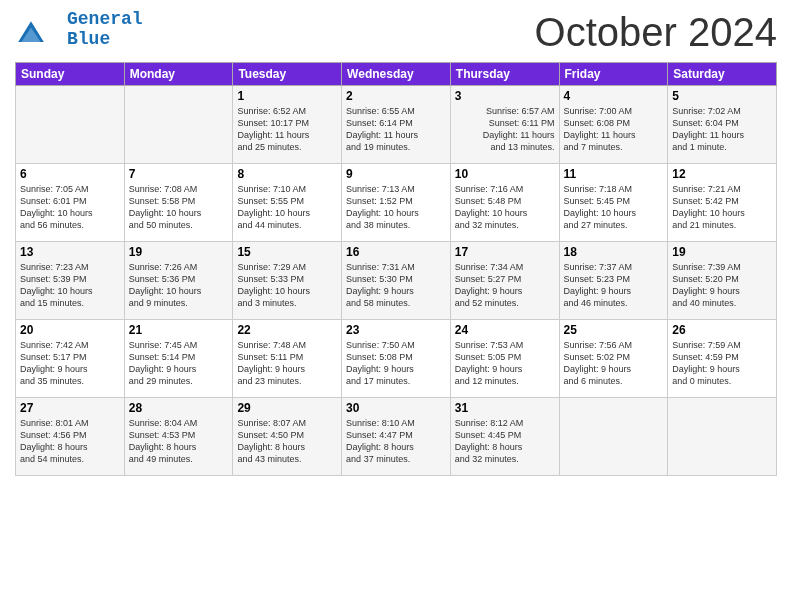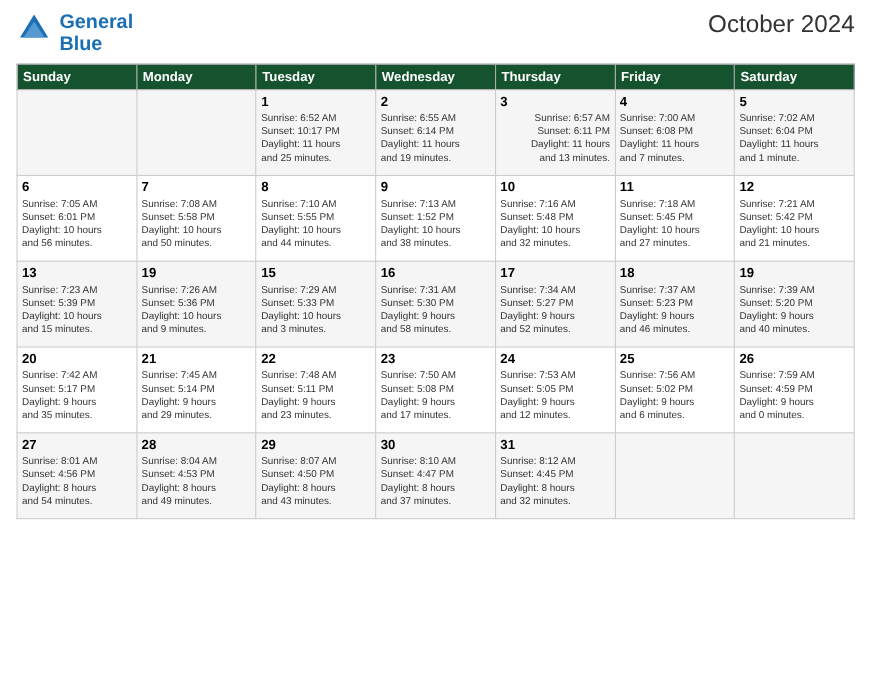--- a/index.html
+++ b/index.html
@@ -15,56 +15,57 @@
       padding: 10px 15px 10px 15px;
     }
     .header {
       display: flex;
       justify-content: space-between;
       align-items: flex-start;
       margin-bottom: 8px;
     }
     .logo {
       display: flex;
-      align-items: flex-start;
-      gap: 7px;
+      align-items: flex-end;
+      gap: 20px;
+      font-family: Liberation Mono, monospace;
     }
     .logo-text {
       font-size: 18px;
       font-weight: bold;
       color: #333;
       line-height: 1.1;
     }
     .logo-text span {
       color: #1a6fb5;
     }
     .logo-icon {
       width: 32px;
       height: 32px;
     }
     .title-block {
       text-align: right;
     }
     .month-title {
-      font-size: 22px;
+      font-size: 40px;
       font-weight: normal;
       color: #333;
       line-height: 1.1;
     }
     .subtitle {
       font-size: 16px;
       color: #555;
     }
     table {
       width: 100%;
       border-collapse: collapse;
       font-size: 10px;
     }
     thead tr th {
-      background-color: #14532d;
+      background-color: #6d28d9;
       color: #fff;
       text-align: left;
       padding: 4px 5px;
       font-size: 12px;
       font-weight: bold;
       border: 1px solid #aaa;
     }
     tbody tr td {
       border: 1px solid #ccc;
       vertical-align: top;

